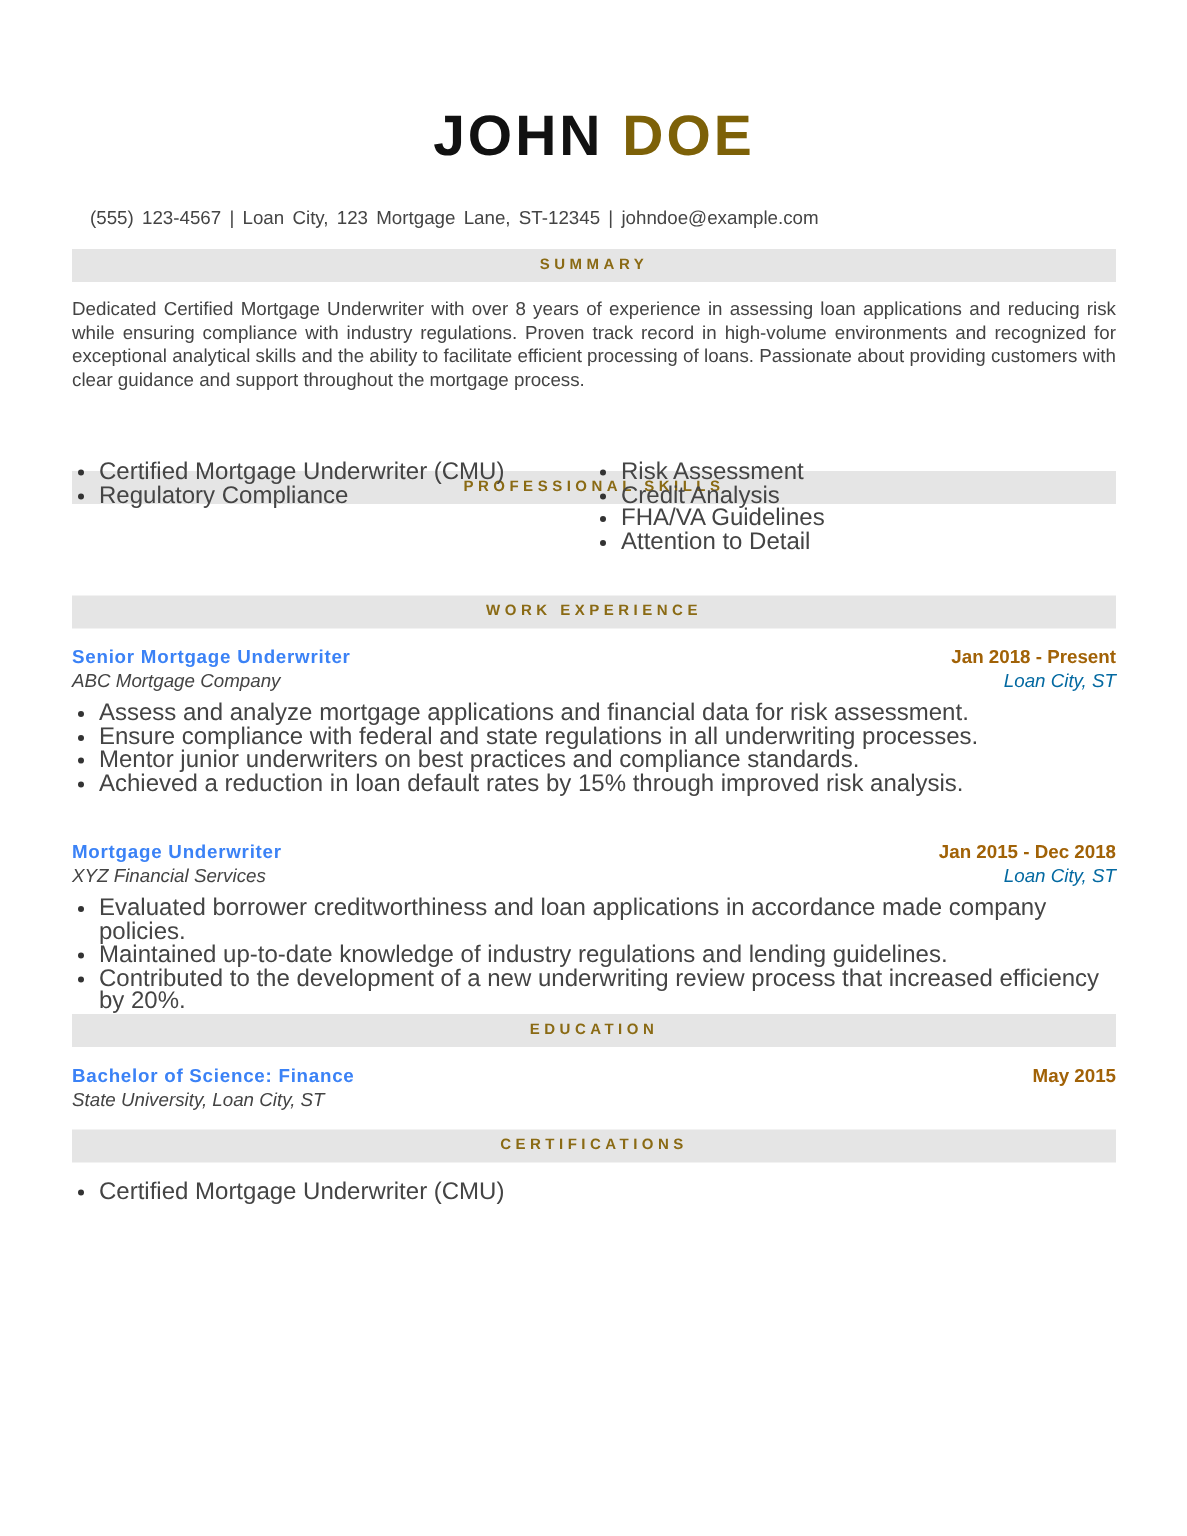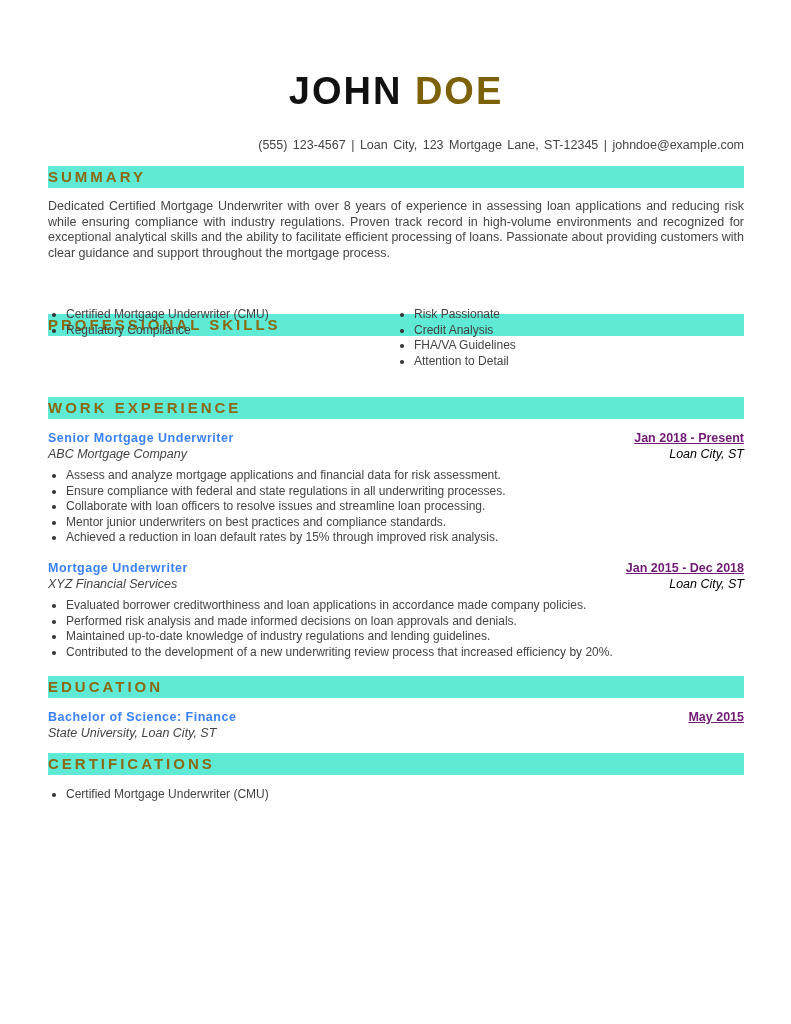--- a/index.html
+++ b/index.html
@@ -4,49 +4,49 @@
   <style>
     * { box-sizing: border-box; margin: 0; padding: 0; }
     html, body { width: 791px; height: 1024px; background: #ffffff; overflow: hidden; }
     body { font-family: "Liberation Sans", sans-serif; color: #444444; position: relative; }
     .page { position: absolute; left: 48px; top: 0; width: 696px; }
 
     .name { position: absolute; top: 62px; left: 0; width: 696px; text-align: center;
             font-size: 38px; letter-spacing: 2px; font-weight: 700; line-height: 58px; color: #111111; }
     .name .last { color: #7d6108; }
 
-    .contact { position: absolute; top: 137px; left: 0; width: 696px; text-align: right;
+    .contact { position: absolute; top: 137px; left: 12px; width: 696px; text-align: left;
                font-size: 12.5px; color: #444; word-spacing: 2px; line-height: 16px; }
 
-    .band { position: absolute; left: 0; width: 696px; height: 22px; background: #5eead4;
-            line-height: 22px; font-size: 15px; font-weight: 700;
+    .band { position: absolute; left: 0; width: 696px; height: 22px; background: #e5e5e5;
+            text-align: center; line-height: 22px; font-size: 10px; font-weight: 700;
             letter-spacing: 3px; color: #8a6a14; }
 
     .summary { position: absolute; top: 199px; left: 0; width: 696px; font-size: 12.5px;
                line-height: 15.5px; text-align: justify; color: #444; }
 
     ul { list-style: none; }
-    li { position: relative; padding-left: 18px; font-size: 12px; line-height: 15.5px; color: #444; }
+    li { position: relative; padding-left: 18px; font-size: 16px; line-height: 15.5px; color: #444; }
     li::before { content: ""; position: absolute; left: 4px; top: 6px; width: 4px; height: 4px;
                  border-radius: 50%; background: #333; }
 
     .skills-col { position: absolute; top: 307px; }
     .skills-left { left: 0; width: 340px; }
     .skills-right { left: 348px; width: 340px; }
 
     .job { position: absolute; left: 0; width: 696px; }
     .job-head { position: relative; height: 31px; }
     .job-title { position: absolute; left: 0; top: 0; font-size: 12.5px; font-weight: 700;
                  color: #3b82f6; letter-spacing: 0.5px; line-height: 15.5px; }
     .job-company { position: absolute; left: 0; top: 15.5px; font-size: 12.5px; font-style: italic;
                    color: #444; line-height: 15.5px; }
     .job-dates { position: absolute; right: 0; top: 0; font-size: 12.5px; font-weight: 700;
-                 color: #701a75; line-height: 15.5px; text-decoration: underline; }
+                 color: #a16207; line-height: 15.5px; }
     .job-loc { position: absolute; right: 0; top: 15.5px; font-size: 12.5px; font-style: italic;
-               color: #000000; line-height: 15.5px; }
+               color: #0369a1; line-height: 15.5px; }
     .job ul { margin-top: 6px; }
   </style>
 </head>
 <body>
 
 <div class="page">
 
   <h1 class="name">
     <span>JOHN</span>
     <span class="last">DOE</span>
@@ -56,54 +56,52 @@
 
   <div class="band" style="top:166px;">SUMMARY</div>
   <p class="summary">Dedicated Certified Mortgage Underwriter with over 8 years of experience in assessing loan applications and reducing risk while ensuring compliance with industry regulations. Proven track record in high-volume environments and recognized for exceptional analytical skills and the ability to facilitate efficient processing of loans. Passionate about providing customers with clear guidance and support throughout the mortgage process.</p>
 
   <div class="band" style="top:274px;margin-top:40px;">PROFESSIONAL SKILLS</div>
   <ul class="skills-col skills-left">
     <li>Certified Mortgage Underwriter (CMU)</li>
     <li>Regulatory Compliance</li>
   </ul>
   <ul class="skills-col skills-right">
-    <li>Risk Passionate</li>
+    <li>Risk Assessment</li>
     <li>Credit Analysis</li>
     <li>FHA/VA Guidelines</li>
     <li>Attention to Detail</li>
   </ul>
 
   <div class="band" style="top:397px;">WORK EXPERIENCE</div>
 
   <div class="job" style="top:431px;">
     <div class="job-head">
       <div class="job-title">Senior Mortgage Underwriter</div>
       <div class="job-company">ABC Mortgage Company</div>
       <div class="job-dates">Jan 2018 - Present</div>
       <div class="job-loc">Loan City, ST</div>
     </div>
     <ul>
       <li>Assess and analyze mortgage applications and financial data for risk assessment.</li>
       <li>Ensure compliance with federal and state regulations in all underwriting processes.</li>
-      <li>Collaborate with loan officers to resolve issues and streamline loan processing.</li>
       <li>Mentor junior underwriters on best practices and compliance standards.</li>
       <li>Achieved a reduction in loan default rates by 15% through improved risk analysis.</li>
     </ul>
   </div>
 
   <div class="job" style="top:561px;">
     <div class="job-head">
       <div class="job-title">Mortgage Underwriter</div>
       <div class="job-company">XYZ Financial Services</div>
       <div class="job-dates">Jan 2015 - Dec 2018</div>
       <div class="job-loc">Loan City, ST</div>
     </div>
     <ul>
       <li>Evaluated borrower creditworthiness and loan applications in accordance made company policies.</li>
-      <li>Performed risk analysis and made informed decisions on loan approvals and denials.</li>
       <li>Maintained up-to-date knowledge of industry regulations and lending guidelines.</li>
       <li>Contributed to the development of a new underwriting review process that increased efficiency by 20%.</li>
     </ul>
   </div>
 
   <div class="band" style="top:676px;">EDUCATION</div>
   <div class="job" style="top:710px;">
     <div class="job-head">
       <div class="job-title">Bachelor of Science: Finance</div>
       <div class="job-company">State University, Loan City, ST</div>

